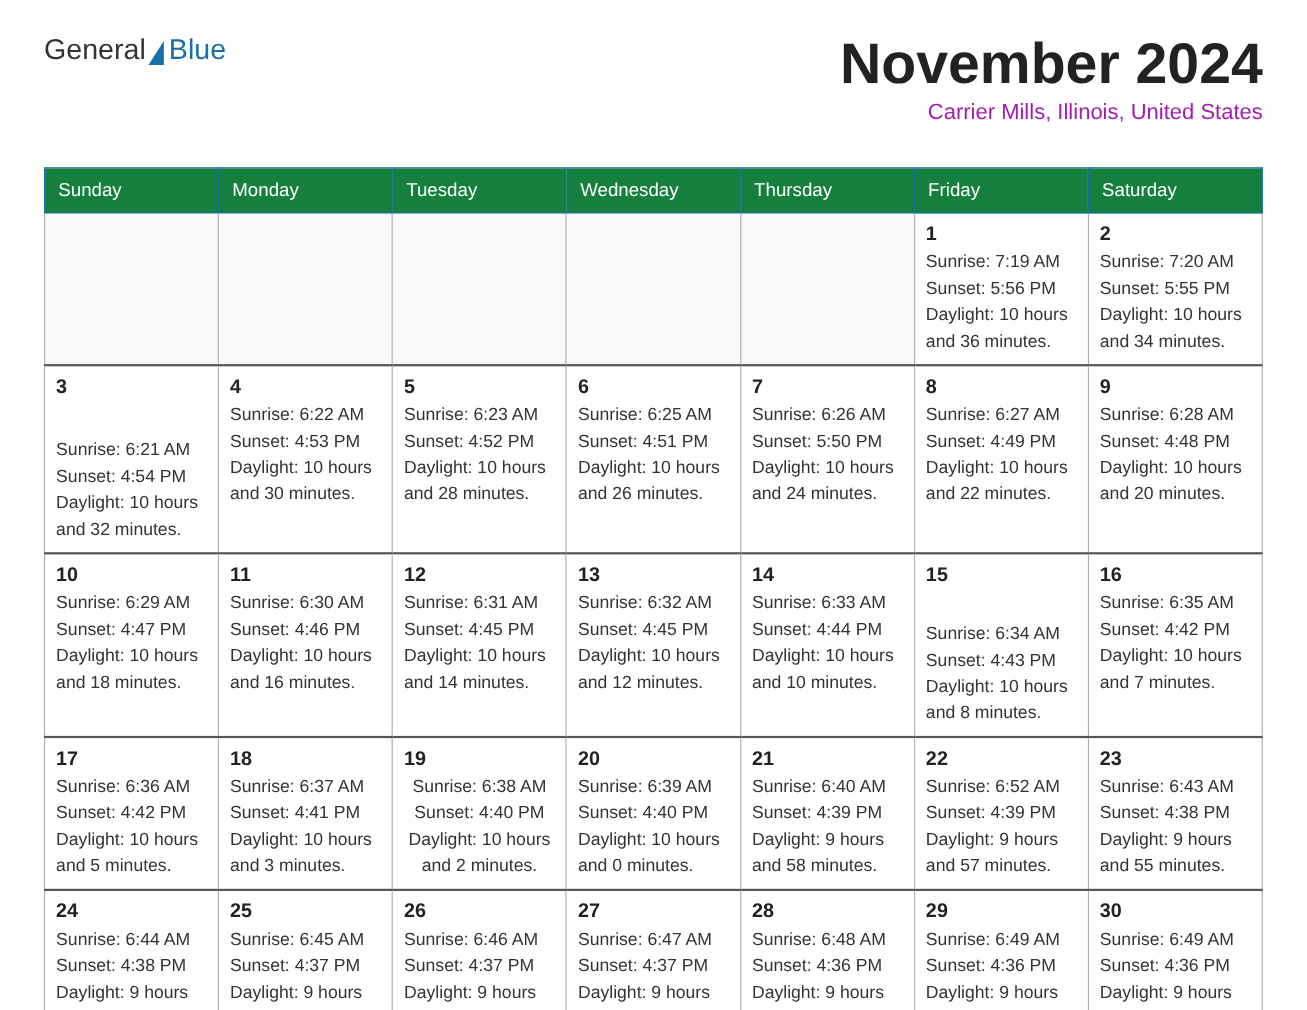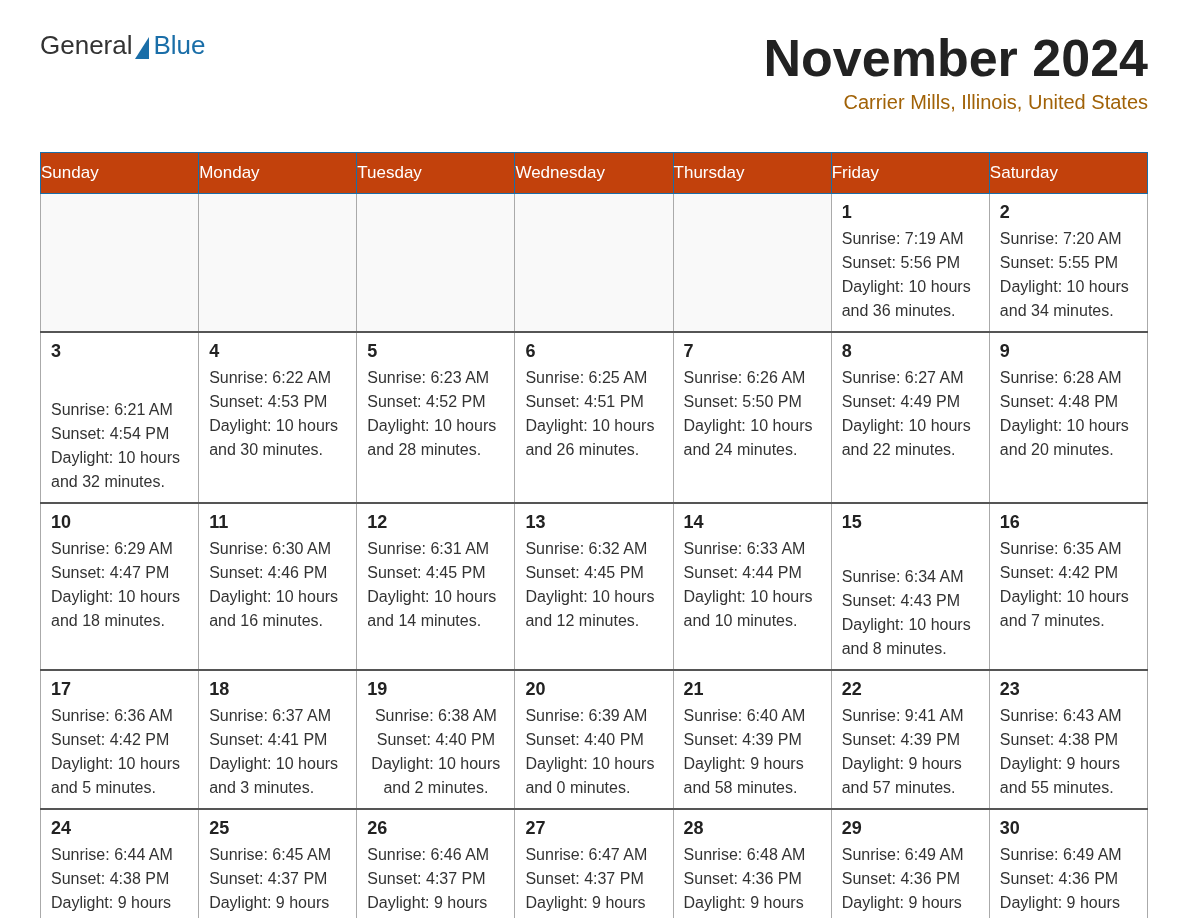--- a/index.html
+++ b/index.html
@@ -51,32 +51,32 @@
       text-align: right;
     }
     .month-title {
       font-size: 52px;
       font-weight: bold;
       color: #222;
       line-height: 1.1;
     }
     .location {
       font-size: 20px;
-      color: #a16207;
+      color: #a21caf;
       margin-top: 4px;
     }
     .calendar {
       width: 100%;
       border-collapse: collapse;
       border: 1px solid #999;
     }
     .calendar th {
-      background-color: #c2410c;
+      background-color: #15803d;
       color: white;
-      padding: 10px 0;
+      padding: 10px 12px;
       text-align: left;
       font-size: 17px;
       font-weight: normal;
       border: 1px solid #1a6ea8;
     }
     .calendar td {
       border: 1px solid #aaa;
       vertical-align: top;
       padding: 8px 10px;
       width: calc(100% / 7);
@@ -265,21 +265,21 @@
 Daylight: 10 hours and 0 minutes.</div>
         </td>
         <td>
           <span class="day-num">21</span>
           <div class="day-info" style="white-space: pre-line;">Sunrise: 6:40 AM
 Sunset: 4:39 PM
 Daylight: 9 hours and 58 minutes.</div>
         </td>
         <td>
           <span class="day-num">22</span>
-          <div class="day-info" style="white-space: pre-line;">Sunrise: 9:41 AM
+          <div class="day-info" style="white-space: pre-line;">Sunrise: 6:52 AM
 Sunset: 4:39 PM
 Daylight: 9 hours and 57 minutes.</div>
         </td>
         <td>
           <span class="day-num">23</span>
           <div class="day-info" style="white-space: pre-line;">Sunrise: 6:43 AM
 Sunset: 4:38 PM
 Daylight: 9 hours and 55 minutes.</div>
         </td>
       </tr>

